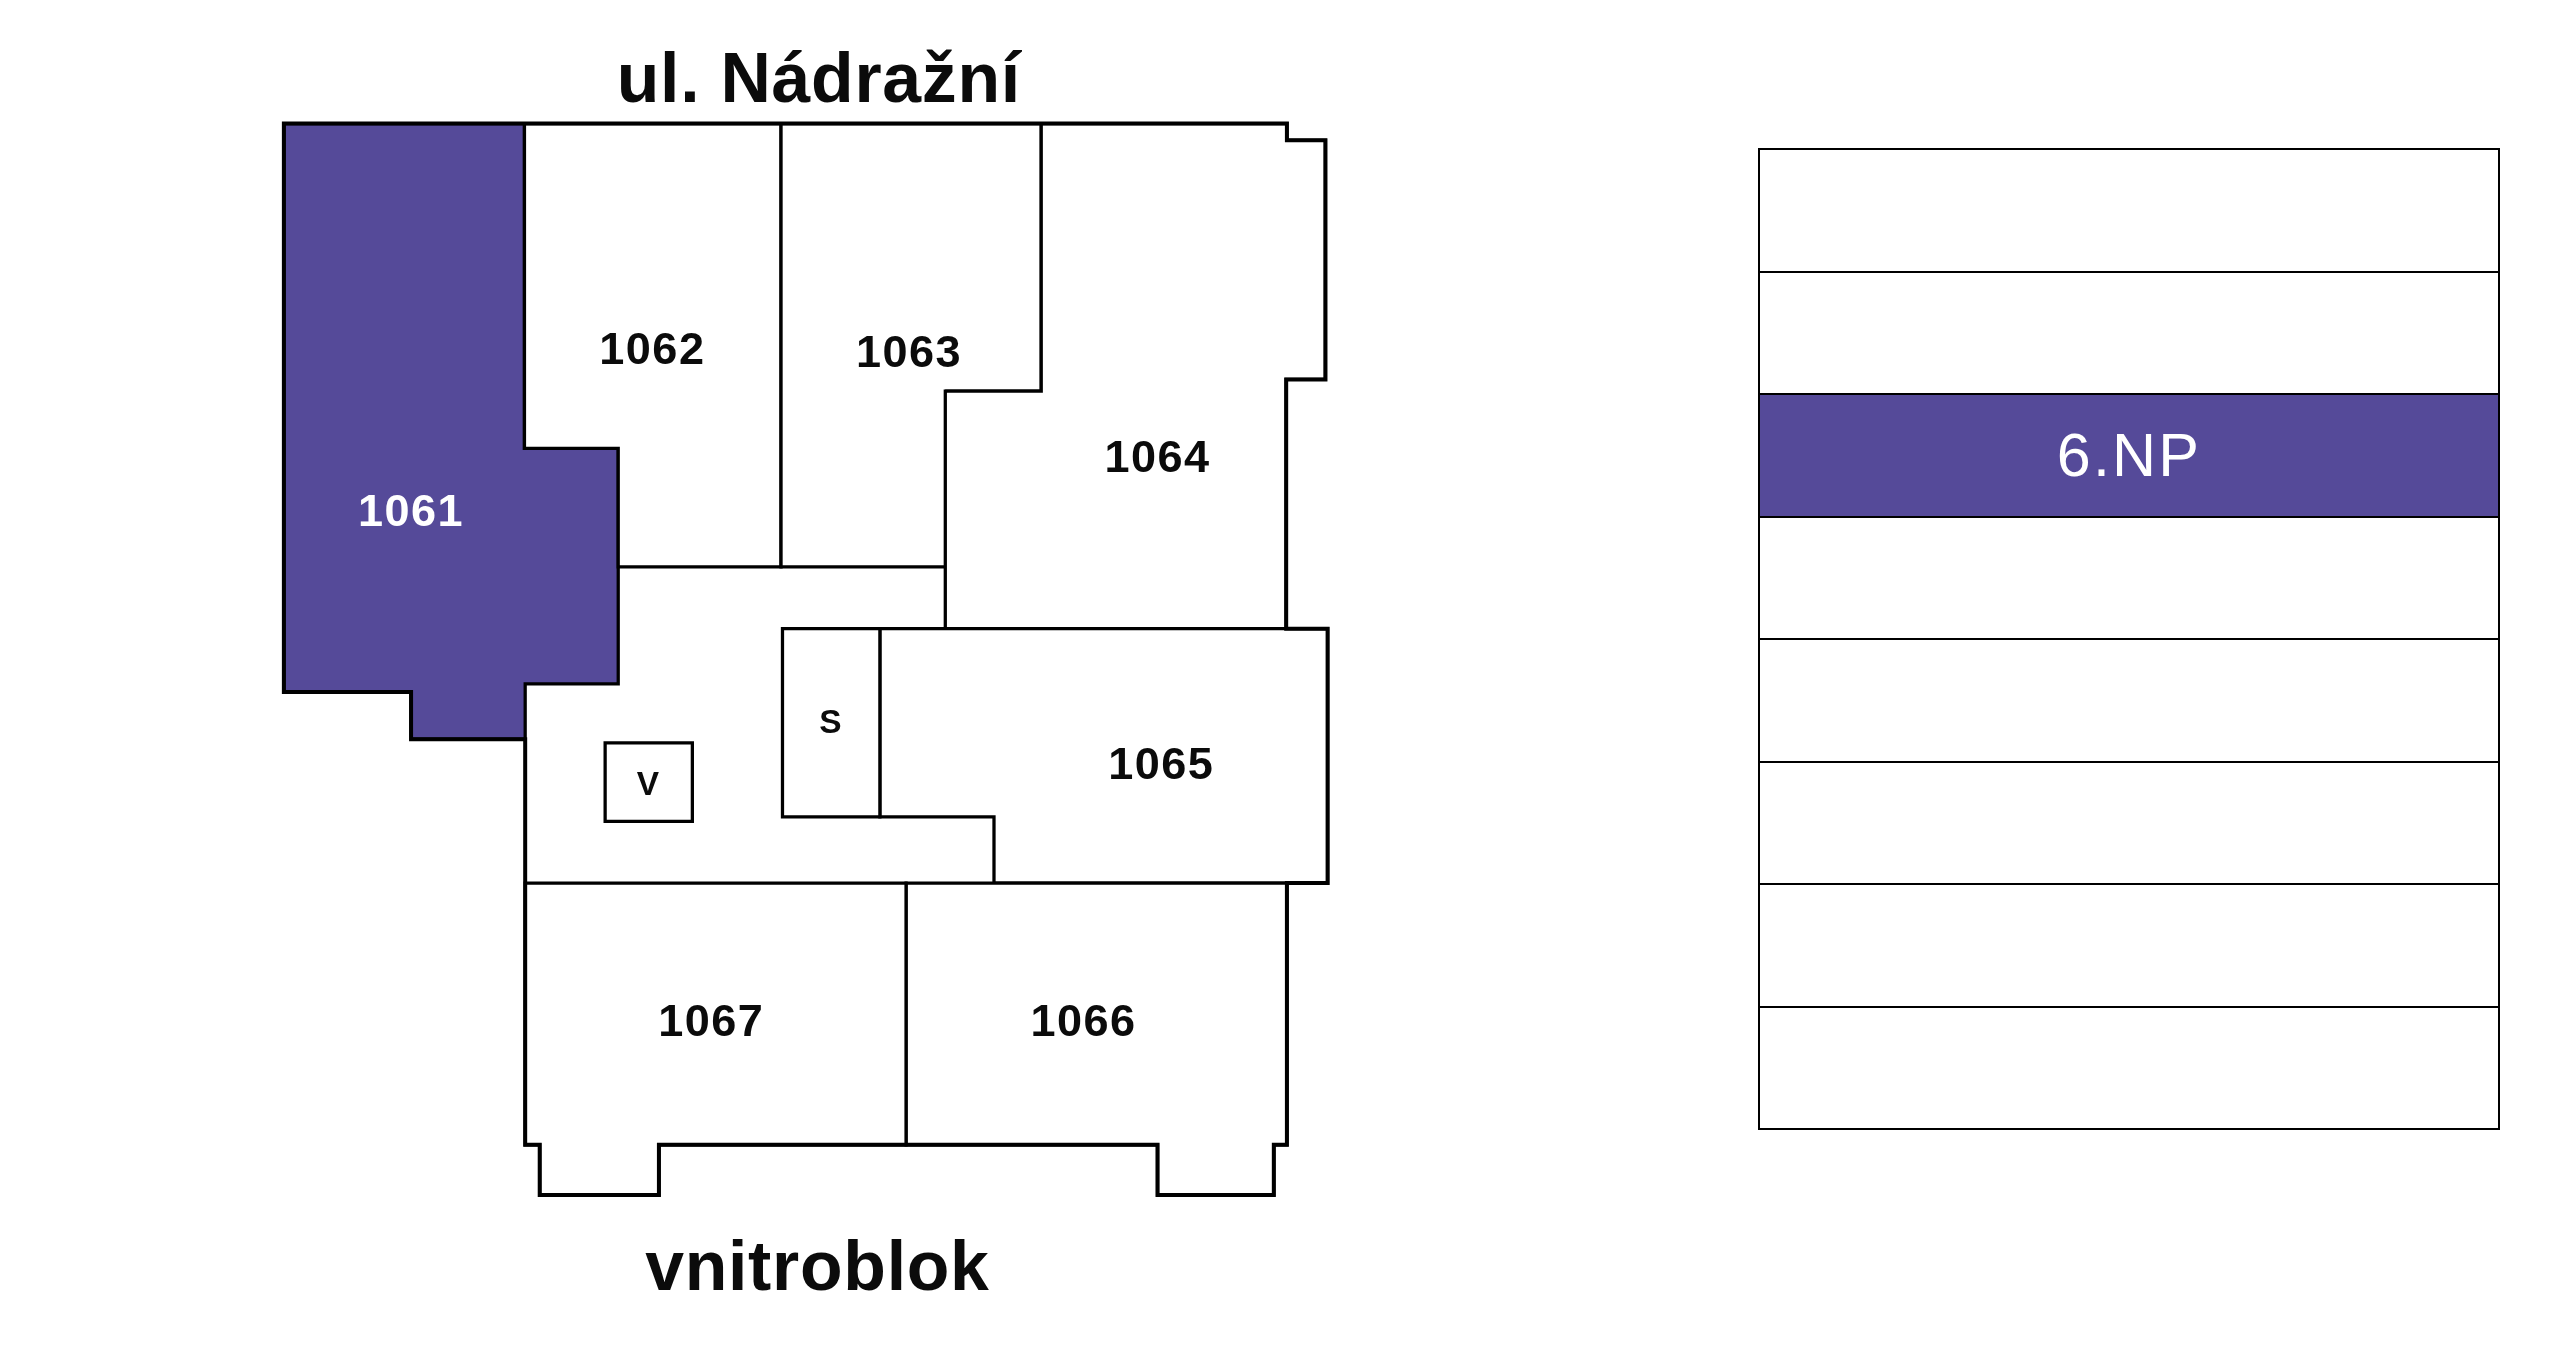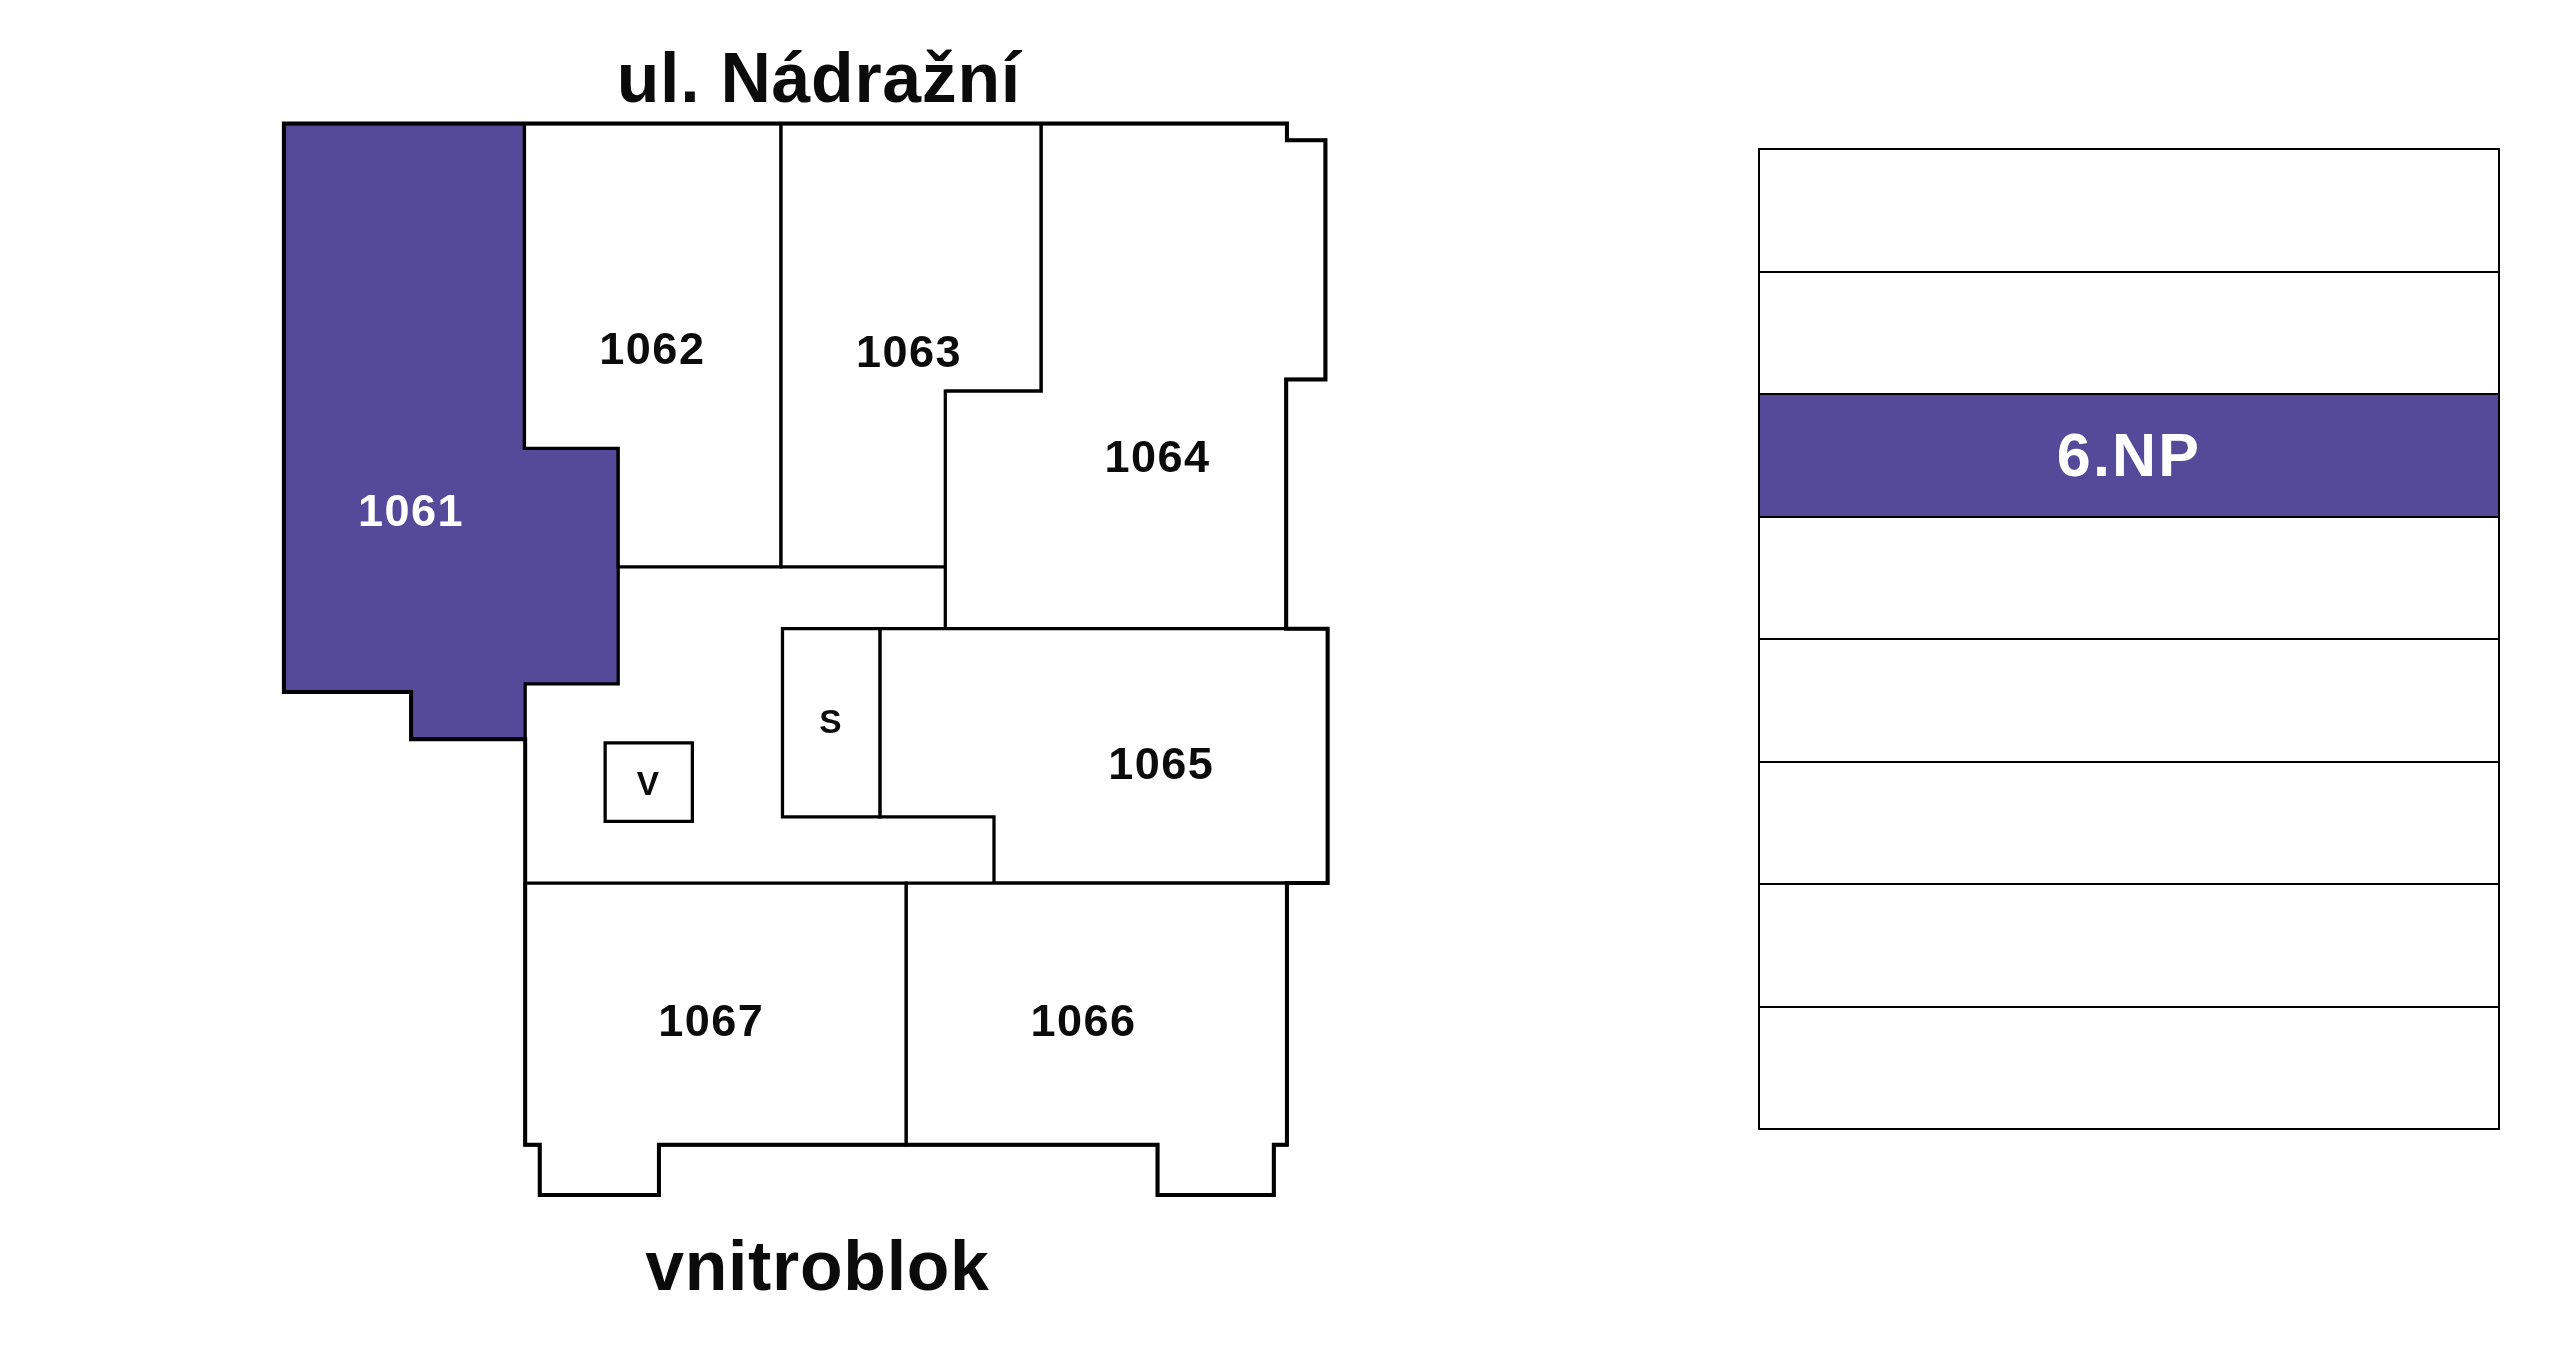--- a/index.html
+++ b/index.html
@@ -80,21 +80,21 @@
     border-bottom: 2.9px solid #000000;
     display: flex;
     align-items: center;
     justify-content: center;
     background: #ffffff;
   }
   .floor-row:last-child { border-bottom: none; }
   .floor-row.active { background: #554A99; }
   .floor-row .floor-label {
     font-family: "Liberation Sans", "DejaVu Sans", sans-serif;
-    font-weight: 700;
+    font-weight: 400;
     font-size: 61px;
     letter-spacing: 2.2px;
     color: #ffffff;
   }
 </style>
 </head>
 <body>
 
 <div id="stage">
 

